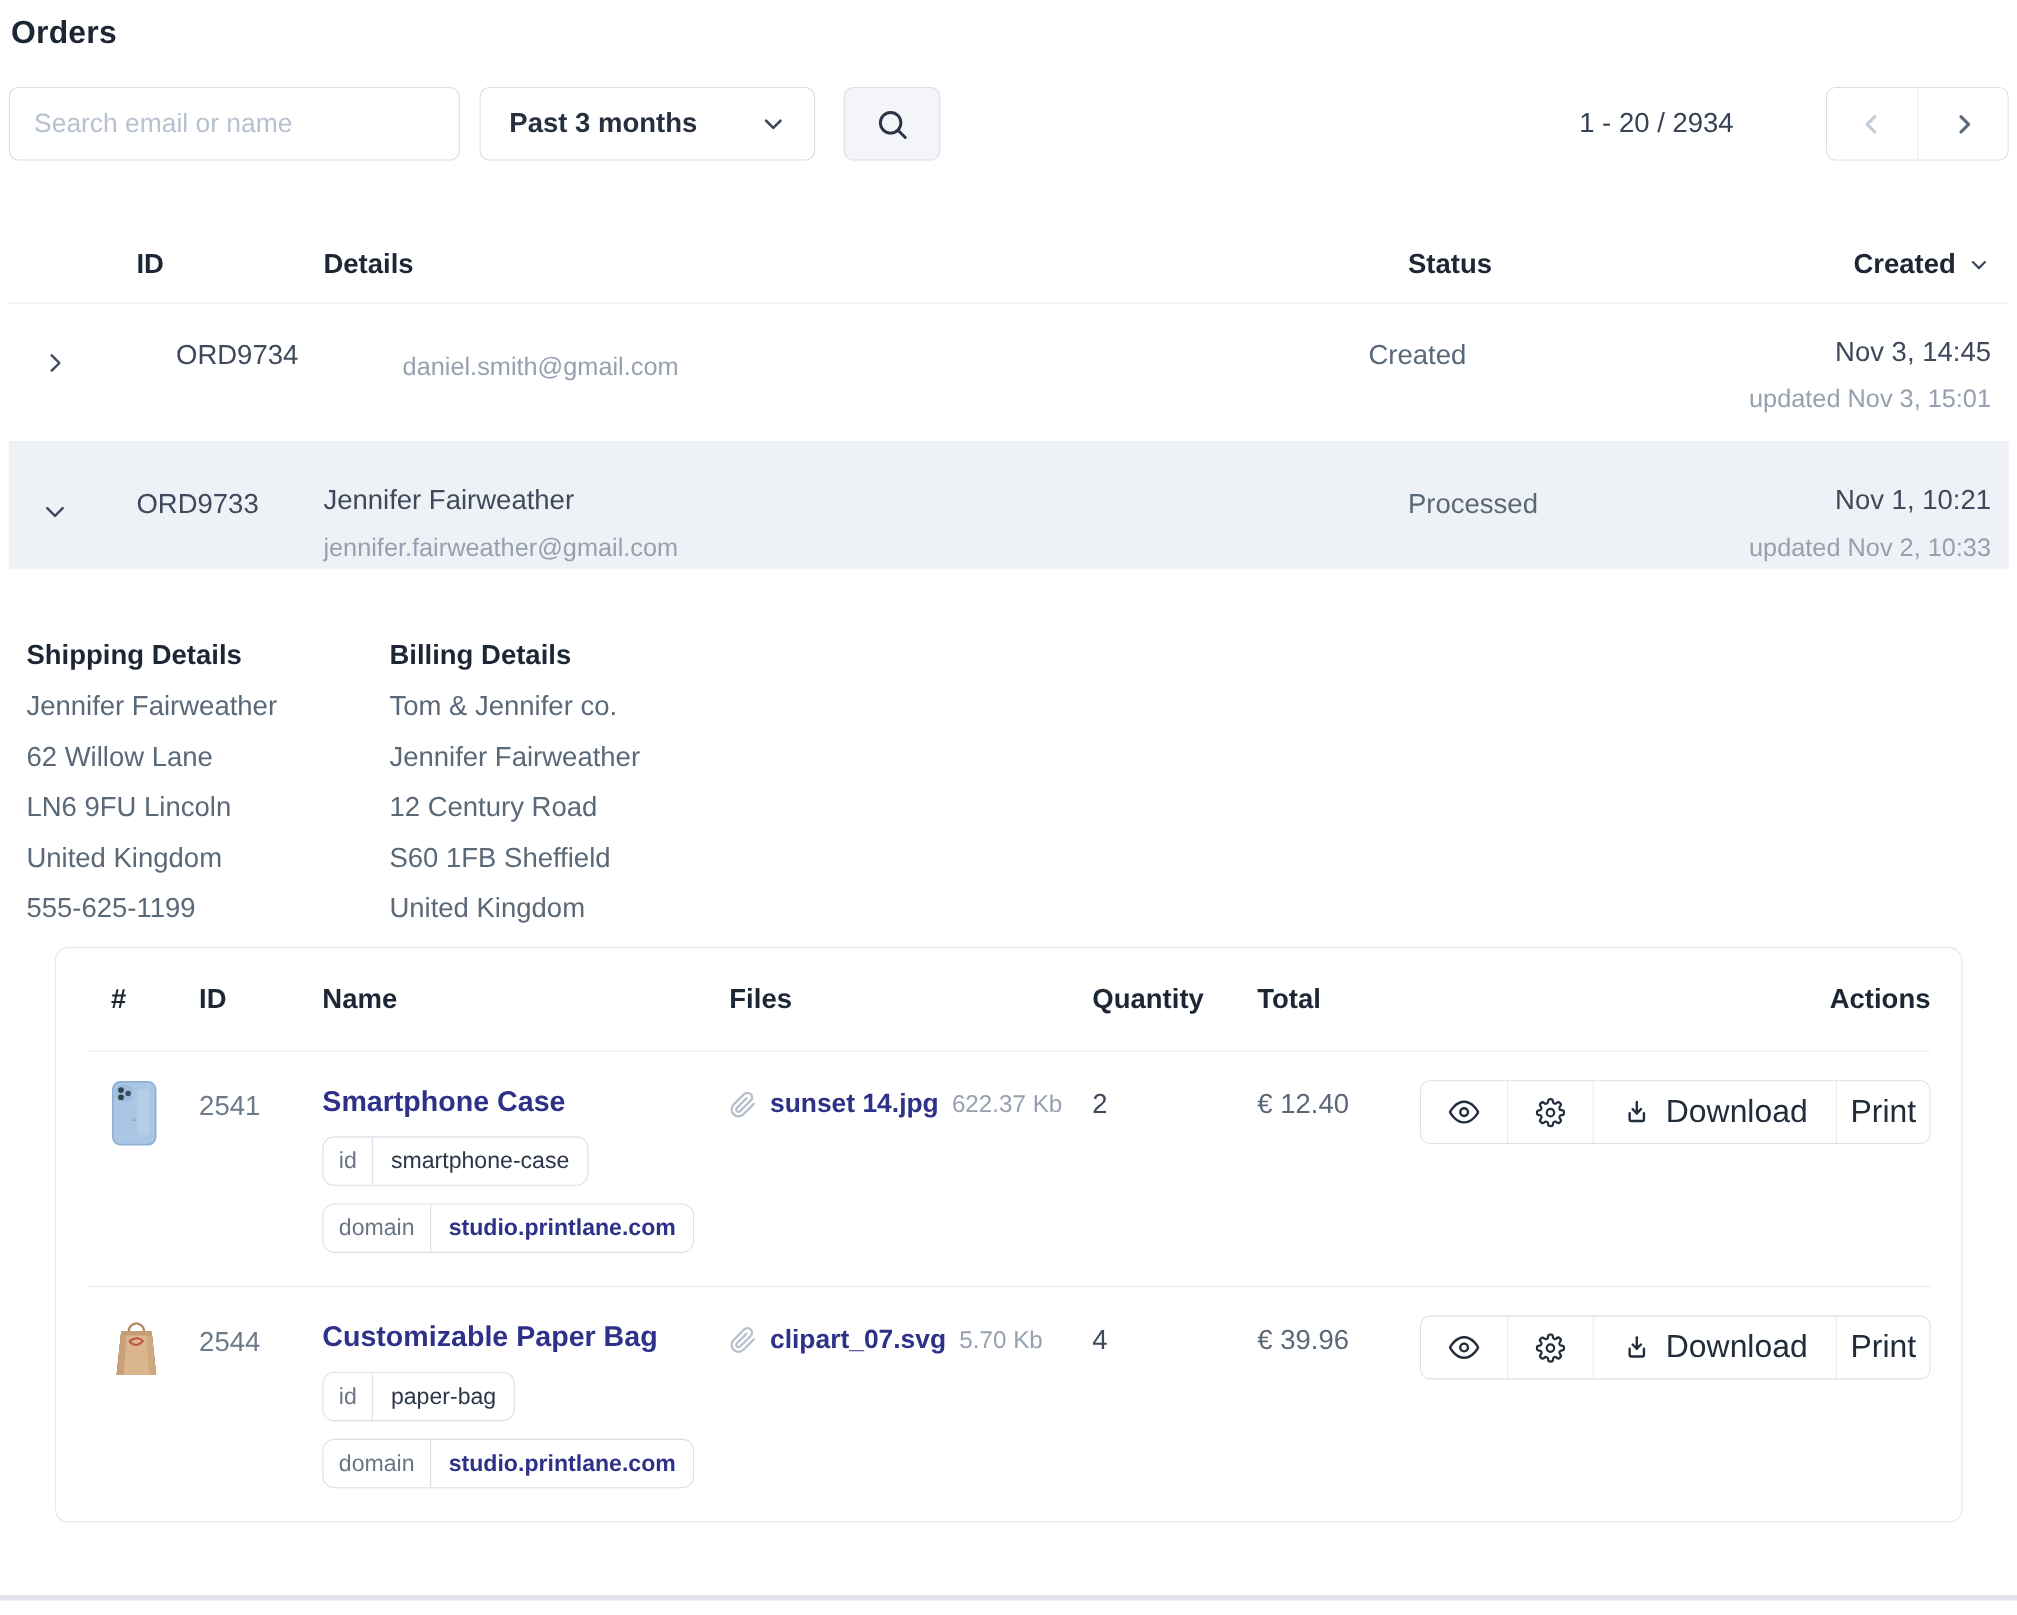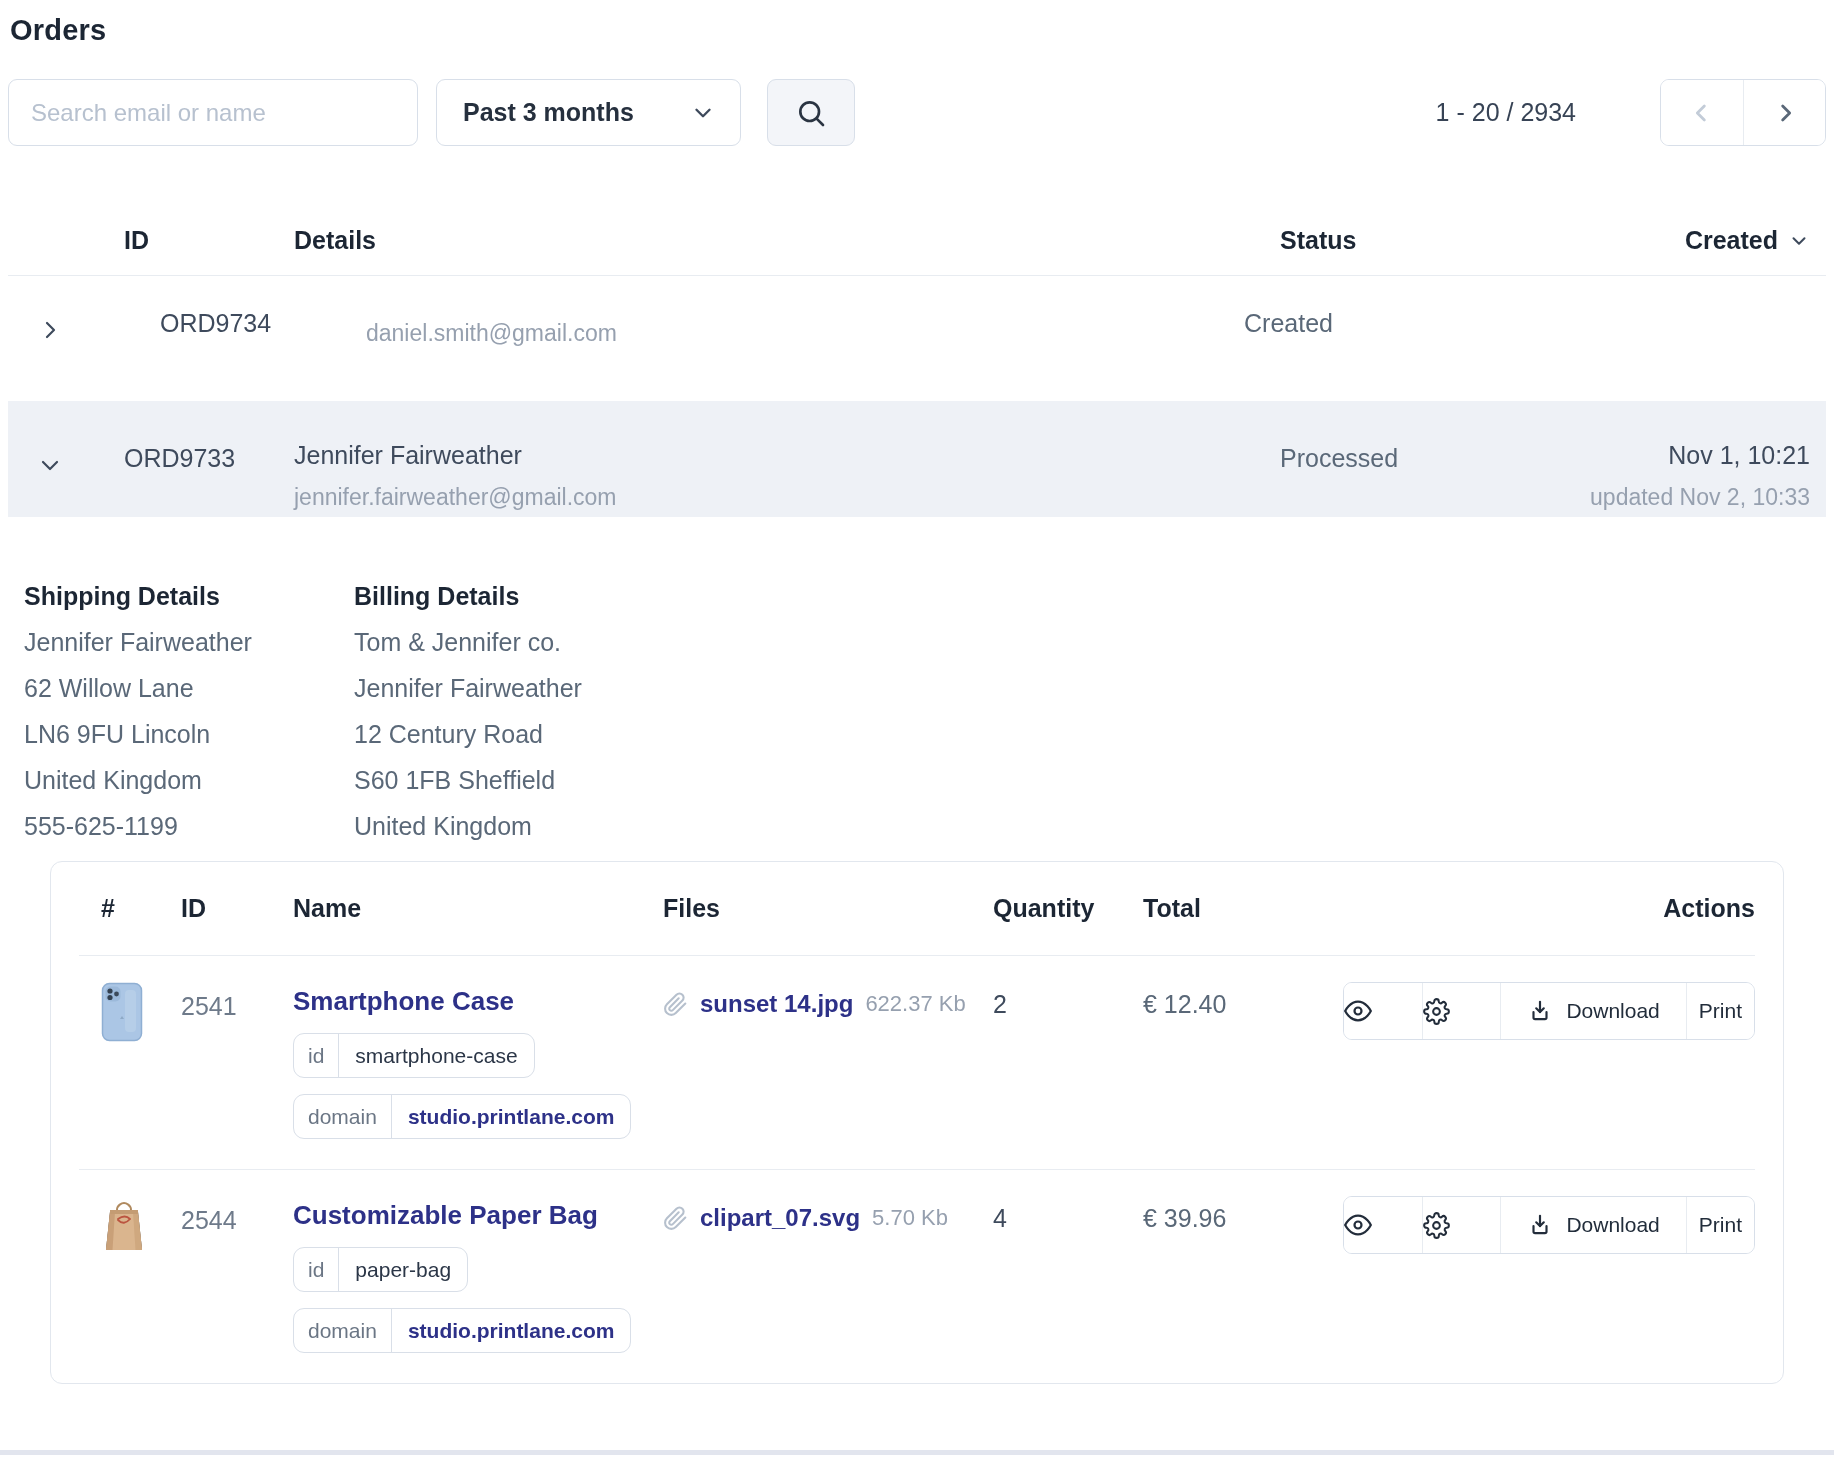--- a/index.html
+++ b/index.html
@@ -127,22 +127,22 @@
   .file-link{font-size:24px;font-weight:700;color:var(--accent);text-decoration:none;cursor:pointer;}
   .file-size{font-size:22px;color:var(--faint);}
   .c-qty{font-size:25px;color:var(--slate);margin-top:8px;}
   .c-total{font-size:25px;color:var(--muted);margin-top:8px;}
   .c-actions{justify-self:end;}
   .action-group{
     display:inline-flex;border:1px solid var(--border);border-radius:9px;
     overflow:hidden;background:#fff;height:58px;
   }
   .action-group button{
-    border:0;background:#fff;display:flex;align-items:center;
-    cursor:pointer;font-family:inherit;font-size:21px;font-weight:500;color:#222d3b;
+    border:0;background:#fff;display:flex;align-items:center;justify-content:center;
+    cursor:pointer;font-family:inherit;font-size:29px;font-weight:500;color:#222d3b;
   }
   .action-group button + button{border-left:1px solid var(--line);}
   .ag-icon{width:78px;}
   .ag-download{padding:0 26px;gap:13px;}
   .ag-print{padding:0 12px;}
   .bottom-rule{
     position:absolute;left:0;top:1450px;width:1834px;height:5px;background:#e2e5ee;
   }
   svg{display:block;}
 </style>
@@ -216,20 +216,24 @@
                 <polyline points="9 5 16 12 9 19"></polyline>
               </svg>
           </span>
         </button>
       </div>
       <div class="cell-id">ORD9734</div>
       <div>
         <div class="cust-email">daniel.smith@gmail.com</div>
       </div>
       <div class="cell-status">Created</div>
+      <div class="cell-created">
+        <div class="created-date">Nov 3, 14:45</div>
+        <div class="updated-date">updated Nov 3, 15:01</div>
+      </div>
     </div>
 
     <div class="order-row row-expanded">
       <div>
         <button class="expand-btn">
           <span>
             <svg width="24" height="24" viewBox="0 0 24 24" fill="none" stroke="#3e4a5c" stroke-width="2.2" stroke-linecap="round" stroke-linejoin="round">
                 <polyline points="5 9 12 16 19 9"></polyline>
               </svg>
           </span>

